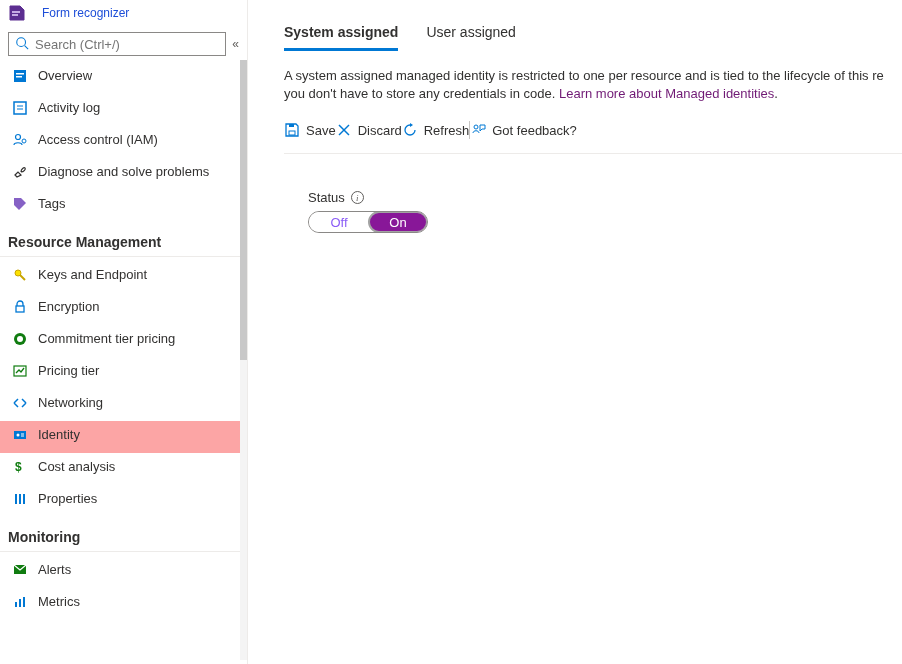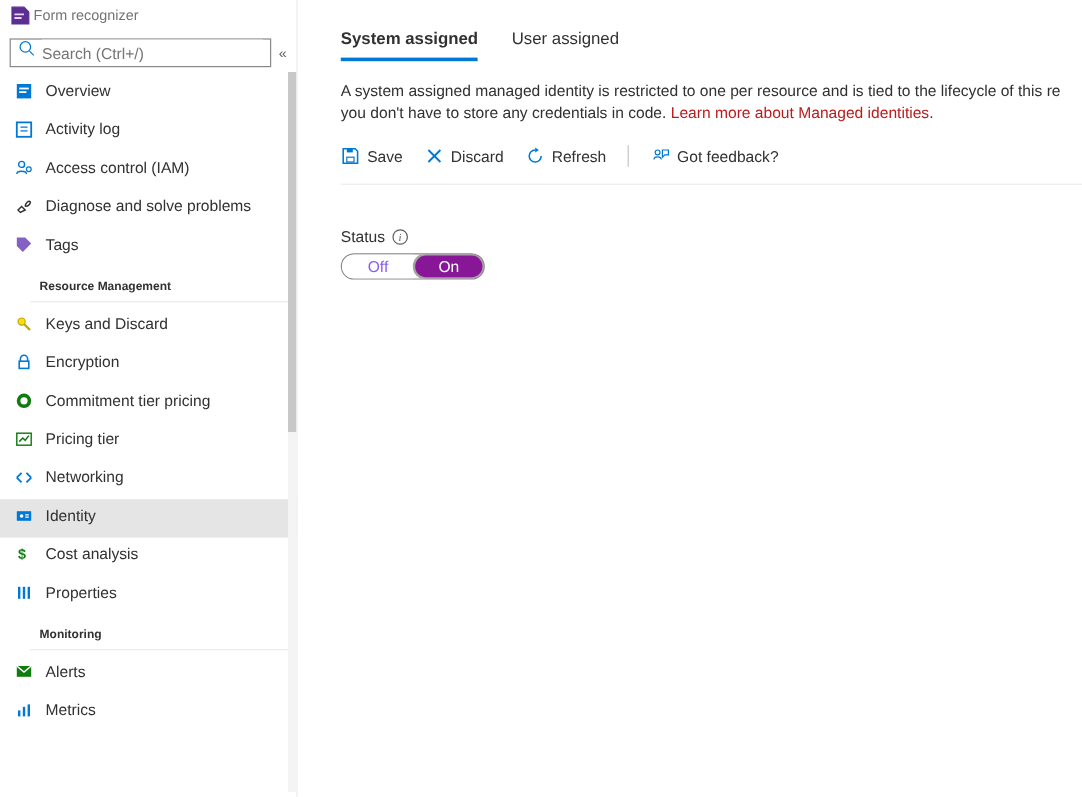--- a/index.html
+++ b/index.html
@@ -22,73 +22,73 @@
     }
     .sidebar {
       width: 248px;
       border-right: 1px solid #edebe9;
       position: relative;
       overflow-y: auto;
     }
     .resource-heading {
       display: flex;
       align-items: center;
-      gap: 2px;
+      gap: 16px;
       padding: 4px 8px;
       font-size: 12px;
-      color: #737373;
+      color: #1d4ed8;
     }
     .resource-heading .ico {
       width: 18px;
       height: 18px;
     }
     .search-row {
       display: flex;
       align-items: center;
       padding: 6px 8px;
       gap: 6px;
     }
     .search-box {
       flex: 1;
       display: flex;
+      align-items: center;
       border: 1px solid #8a8886;
       height: 24px;
       padding: 0 6px;
       gap: 6px;
     }
     .search-box input {
       border: none;
       outline: none;
       font-size: 13px;
       flex: 1;
       color: #605e5c;
     }
     .collapse-chevron {
       color: #605e5c;
       cursor: pointer;
       font-size: 12px;
     }
     .nav-section-label {
       padding: 12px 8px 6px 8px;
-      font-size: 10px;
+      font-size: 14px;
       font-weight: 600;
       border-bottom: 1px solid #edebe9;
       margin-bottom: 4px;
-      margin-left: 25px;
     }
     .nav-item {
       display: flex;
       align-items: flex-start;
       gap: 10px;
       padding: 6px 8px 6px 12px;
       cursor: pointer;
       min-height: 32px;
     }
     .nav-item.selected {
-      background: #e5e5e5;
+      background: #fca5a5;
     }
     .nav-item .ico {
       width: 16px;
       height: 16px;
       display: inline-flex;
       align-items: center;
       justify-content: center;
     }
     .nav-item .label {
       font-size: 13px;
@@ -128,29 +128,28 @@
       border-bottom: 3px solid #0078d4;
     }
     .description {
       margin-top: 16px;
       font-size: 13px;
       color: #323130;
       line-height: 1.4;
       max-width: 620px;
     }
     .description a {
-      color: #b91c1c;
+      color: #701a75;
       text-decoration: none;
       cursor: pointer;
     }
     .toolbar {
       margin-top: 18px;
       display: flex;
       align-items: center;
-      gap: 18px;
       padding-bottom: 14px;
       border-bottom: 1px solid #edebe9;
     }
     .toolbar-button {
       display: inline-flex;
       align-items: center;
       gap: 6px;
       cursor: pointer;
       font-size: 13px;
       color: #323130;
@@ -159,20 +158,21 @@
       width: 16px;
       height: 16px;
     }
     .toolbar-divider {
       width: 1px;
       height: 18px;
       background: #c8c6c4;
     }
     .status-block {
       margin-top: 36px;
+      margin-left: 24px;
     }
     .status-label-row {
       display: flex;
       align-items: center;
       gap: 6px;
       font-size: 13px;
     }
     .info-icon {
       width: 13px;
       height: 13px;
@@ -290,21 +290,21 @@
 
     <div class="nav-section-label">Resource Management</div>
 
     <div class="nav-item">
       <span class="ico">
           <svg viewBox="0 0 16 16">
             <circle cx="6" cy="6" r="3" fill="#fce100" stroke="#c8a400"></circle>
             <line x1="8" y1="8" x2="13" y2="13" stroke="#c8a400" stroke-width="2"></line>
           </svg>
         </span>
-      <span class="label">Keys and Discard</span>
+      <span class="label">Keys and Endpoint</span>
     </div>
     <div class="nav-item">
       <span class="ico">
           <svg viewBox="0 0 16 16">
             <rect x="4" y="7" width="8" height="6" fill="none" stroke="#0078d4" stroke-width="1.3"></rect>
             <path d="M5 7 V5 a3 3 0 0 1 6 0 V7" fill="none" stroke="#0078d4" stroke-width="1.3"></path>
           </svg>
         </span>
       <span class="label">Encryption</span>
     </div>

